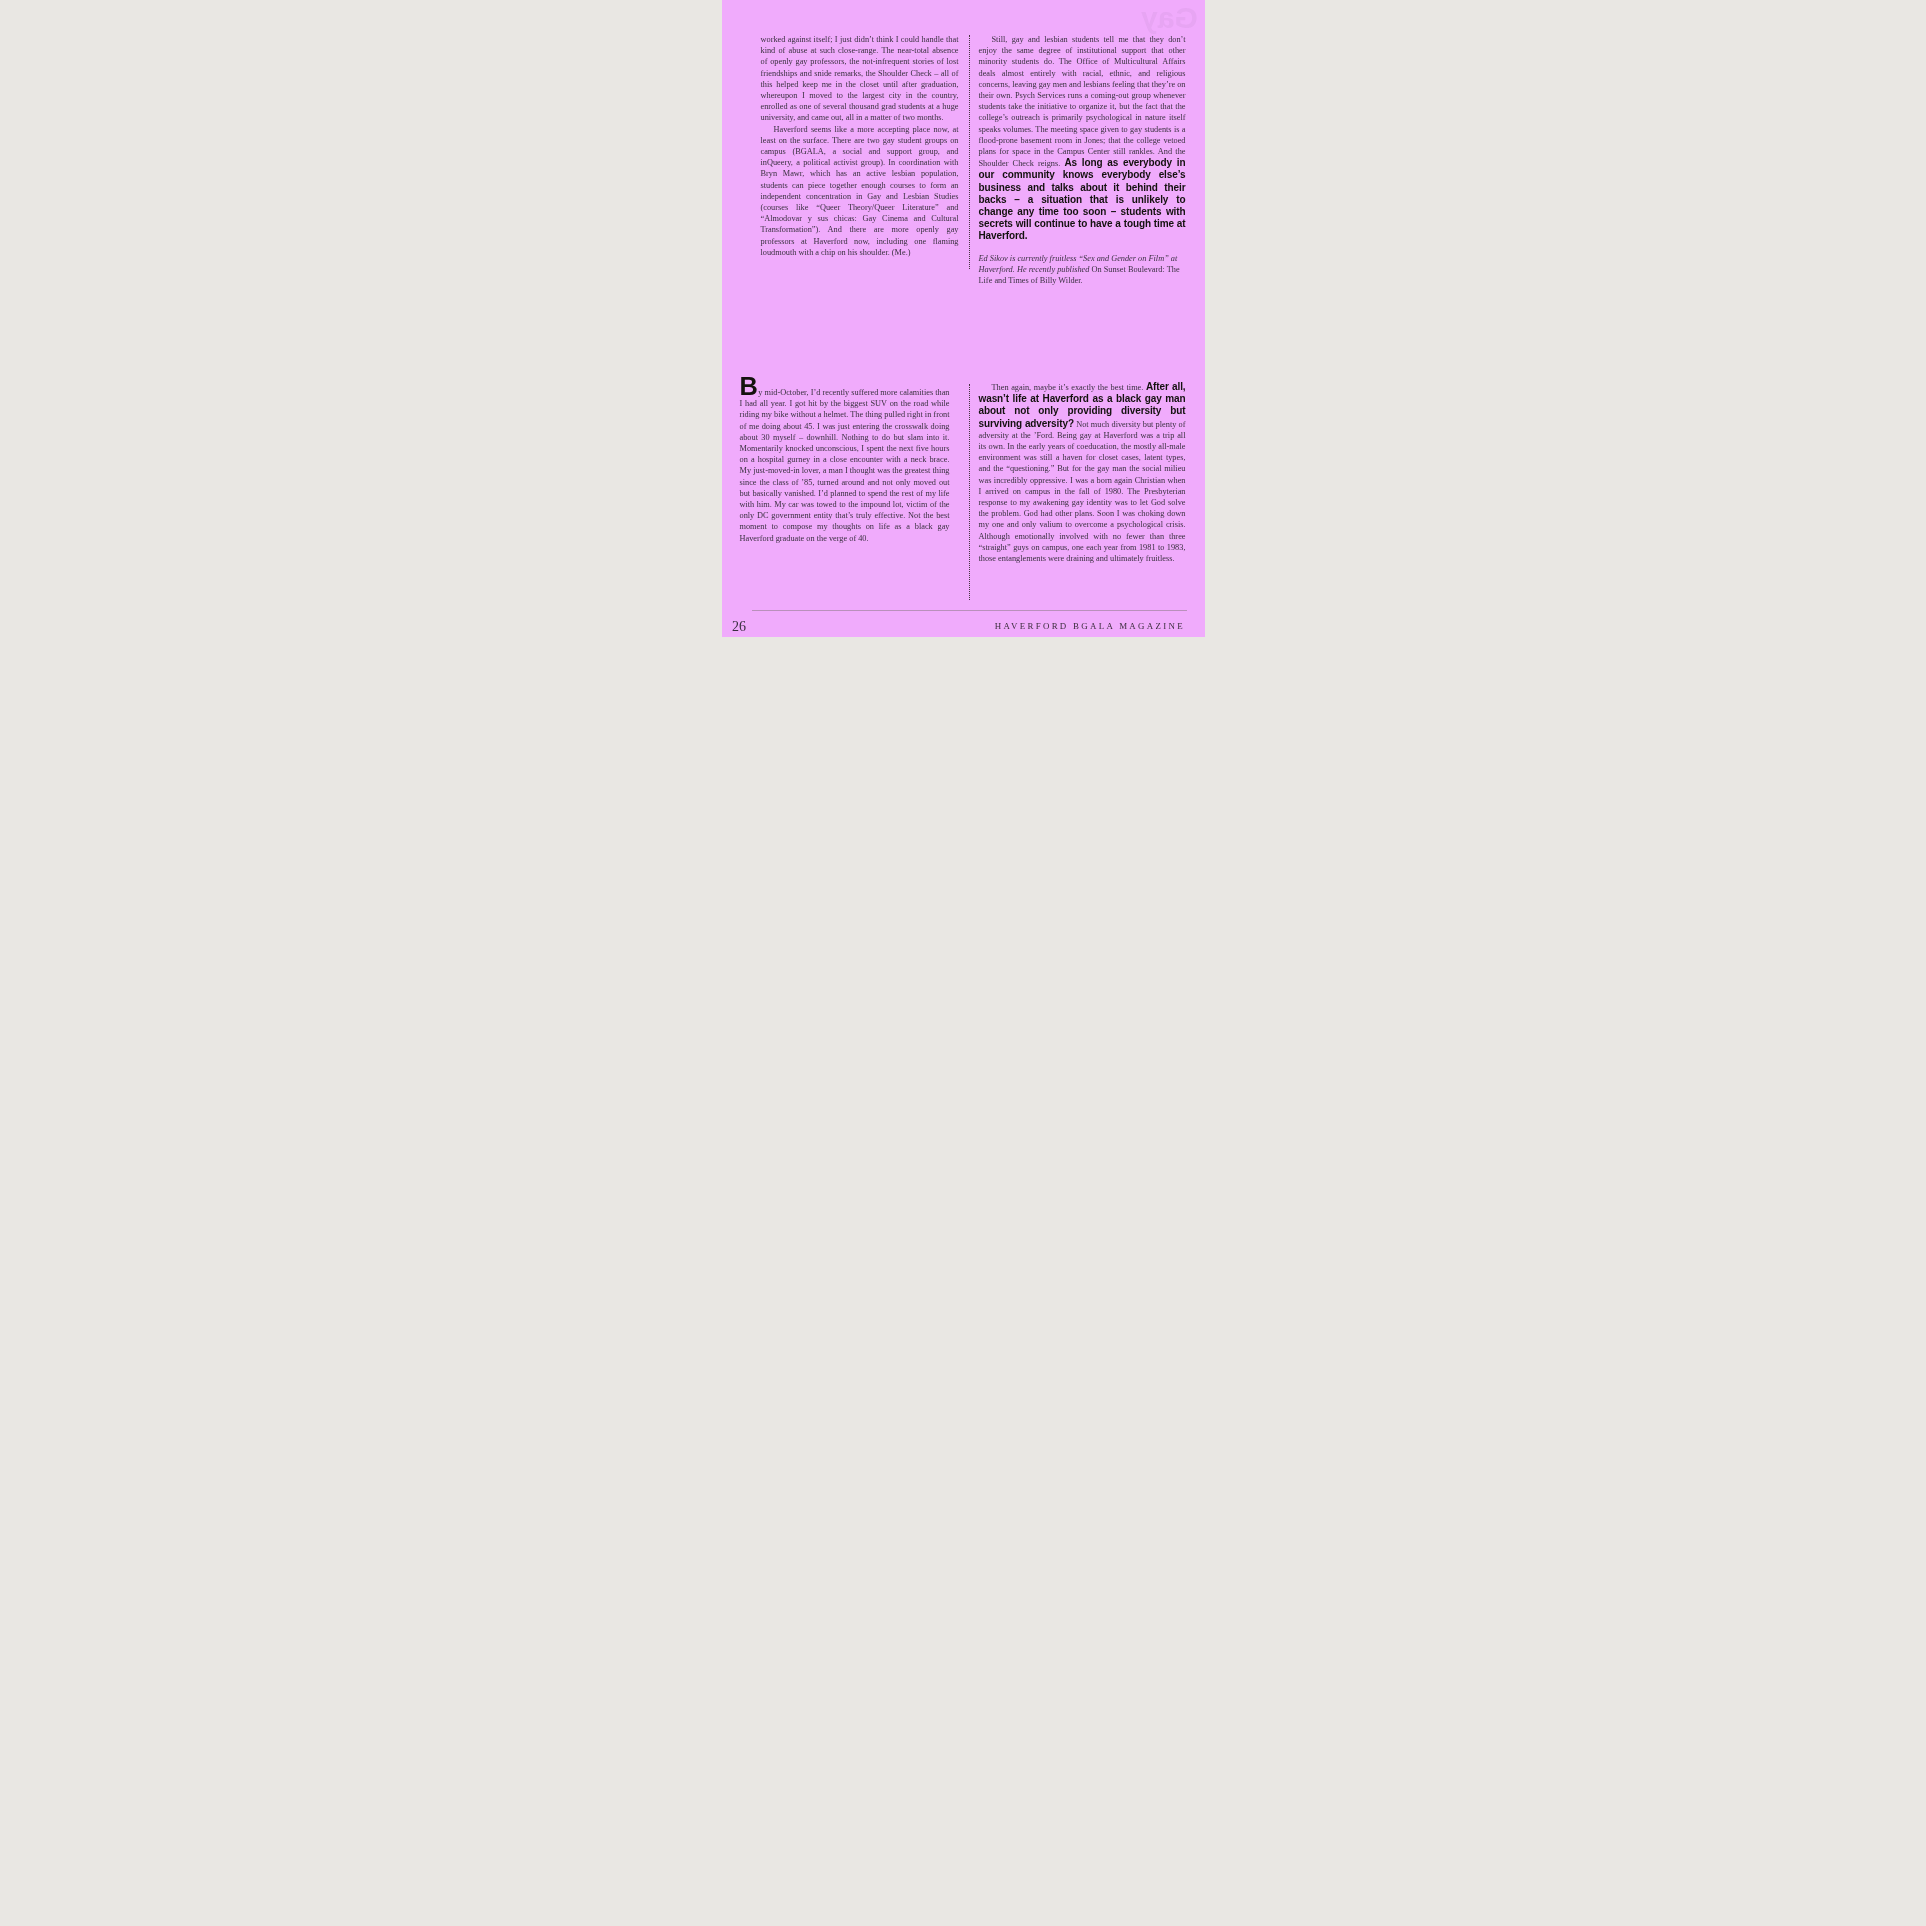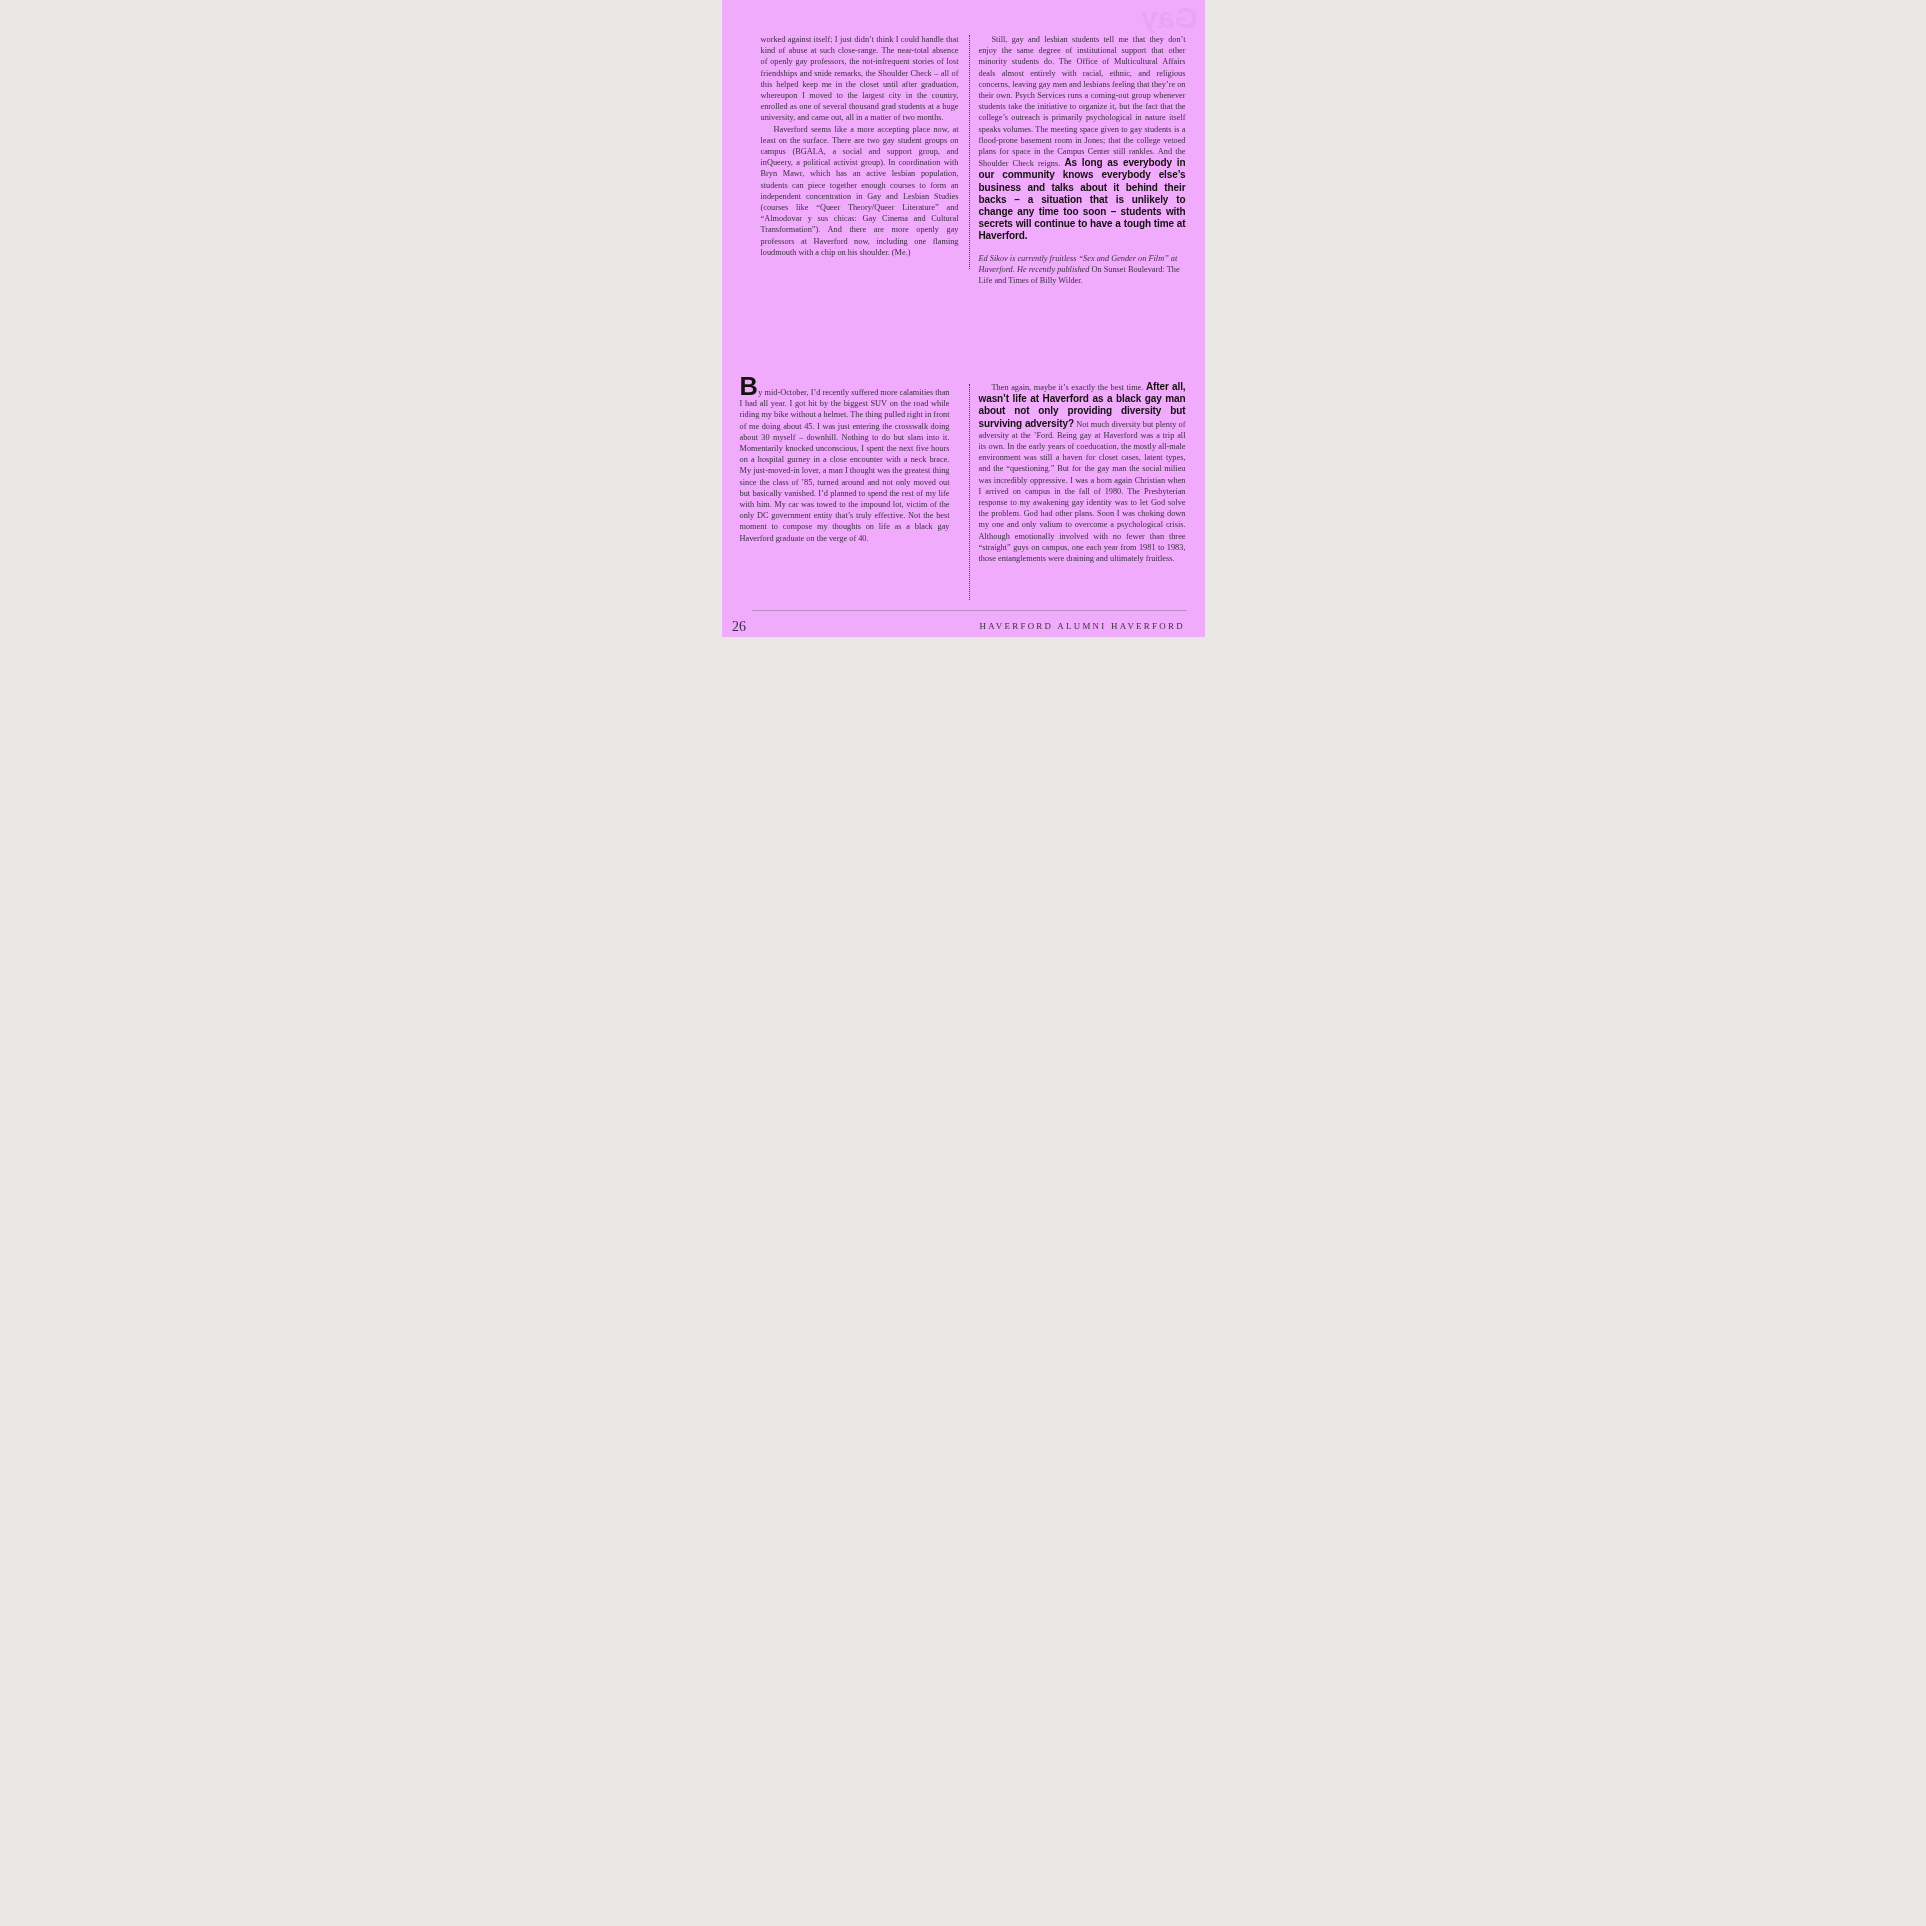--- a/index.html
+++ b/index.html
@@ -113,16 +113,16 @@
   </div>
 
   <div class="divider divider-bot"></div>
 
   <div class="col col-bot-right">
     <p class="indent"><span>Then again, maybe it’s exactly the best time. </span><span class="boldsans">After all, wasn’t life at Haverford as a black gay man about not only providing diversity but surviving adversity?</span><span> Not much diversity but plenty of adversity at the ’Ford. Being gay at Haverford was a trip all its own. In the early years of coeducation, the mostly all-male environment was still a haven for closet cases, latent types, and the “questioning.” But for the gay man the social milieu was incredibly oppressive. I was a born again Christian when I arrived on campus in the fall of 1980. The Presbyterian response to my awakening gay identity was to let God solve the problem. God had other plans. Soon I was choking down my one and only valium to overcome a psychological crisis. Although emotionally involved with no fewer than three “straight” guys on campus, one each year from 1981 to 1983, those entanglements were draining and ultimately fruitless.</span></p>
   </div>
 
   <div class="footer-rule"></div>
   <div class="page-number">26</div>
-  <div class="magazine-name">HAVERFORD ALUMNI HAVERFORD</div>
+  <div class="magazine-name">HAVERFORD BGALA MAGAZINE</div>
 
 </div>
 
 
 </body></html>

